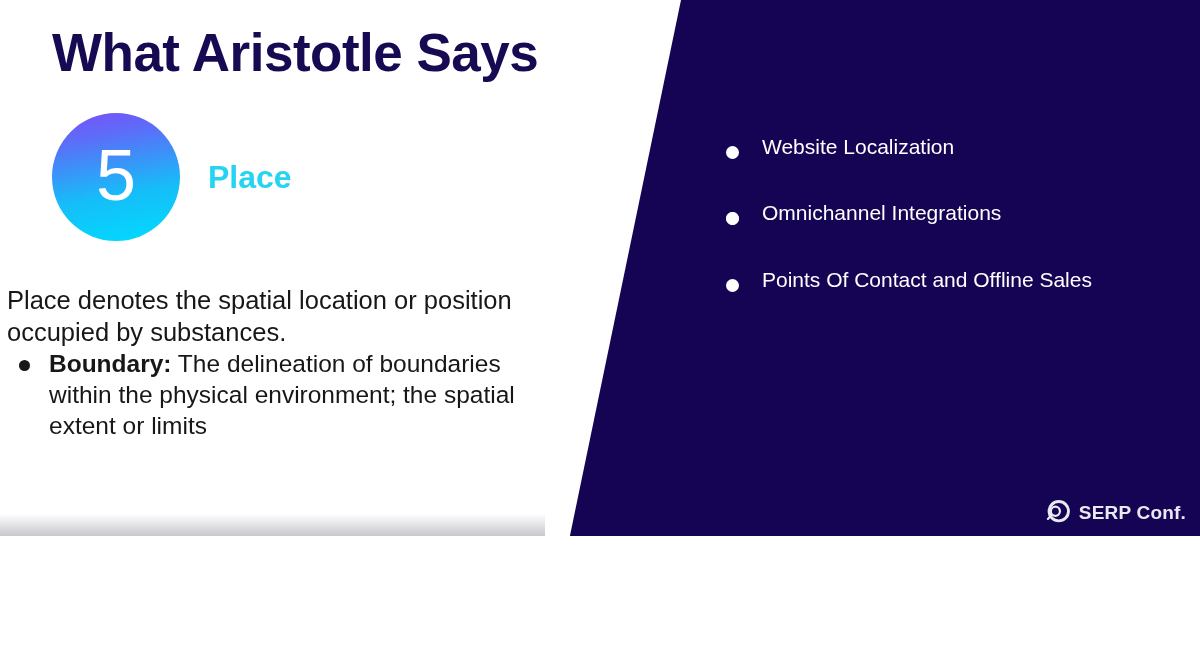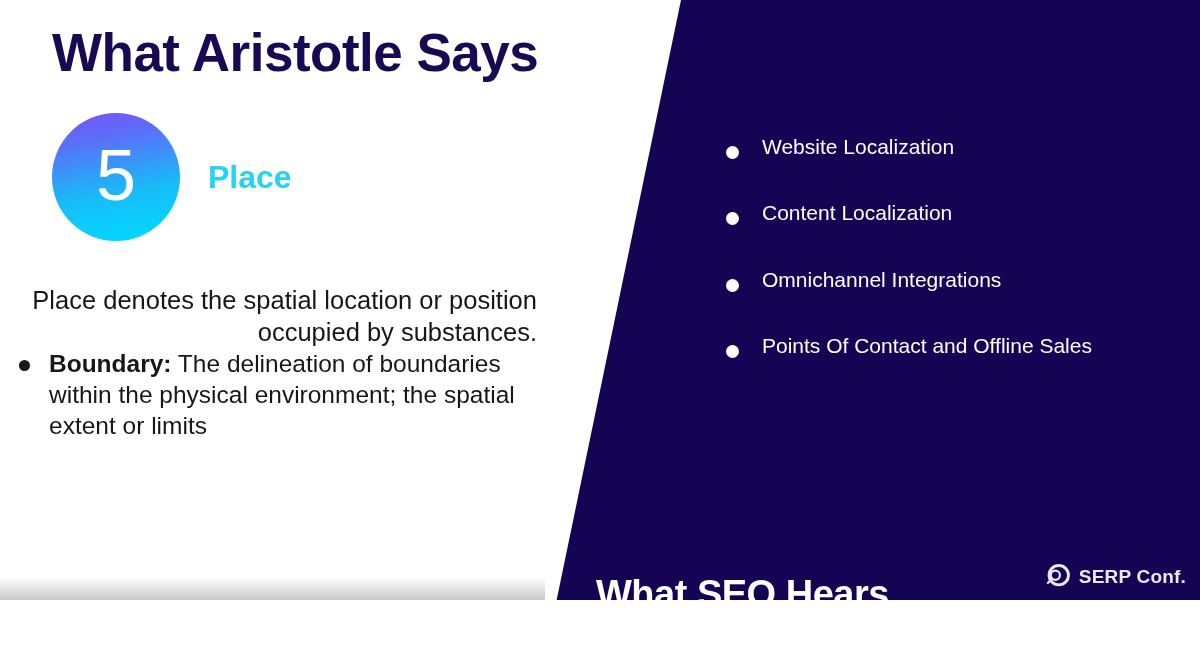--- a/index.html
+++ b/index.html
@@ -3,21 +3,21 @@
 <meta charset="utf-8">
 <style>
   html, body {
     margin: 0;
     padding: 0;
     background: #ffffff;
   }
   #slide {
     position: relative;
     width: 1200px;
-    height: 600px;
+    height: 536px;
     overflow: hidden;
     background: #ffffff;
     font-family: "Liberation Sans", sans-serif;
   }
 
   
   #right-panel {
     position: absolute;
     top: 0;
     left: 0;
@@ -83,21 +83,20 @@
 
   
   #intro-text {
     position: absolute;
     left: 7px;
     top: 258px;
     width: 530px;
     font-size: 25.5px;
     line-height: 1.26;
     color: #17171a;
-    text-align: right;
   }
 
   
   #left-list {
     position: absolute;
     left: 7px;
     top: 349px;
     width: 545px;
     list-style: none;
     margin: 0;
@@ -227,21 +226,20 @@
     </ul>
   </div>
 
   <ul id="right-list">
     <li>
       <span class="bullet-dot"></span>
       <span>Website Localization</span>
     </li>
     <li>
       <span class="bullet-dot"></span>
-      <span>Content Localization</span>
     </li>
     <li>
       <span class="bullet-dot"></span>
       <span>Omnichannel Integrations</span>
     </li>
     <li>
       <span class="bullet-dot"></span>
       <span>Points Of Contact and Offline Sales</span>
     </li>
   </ul>

